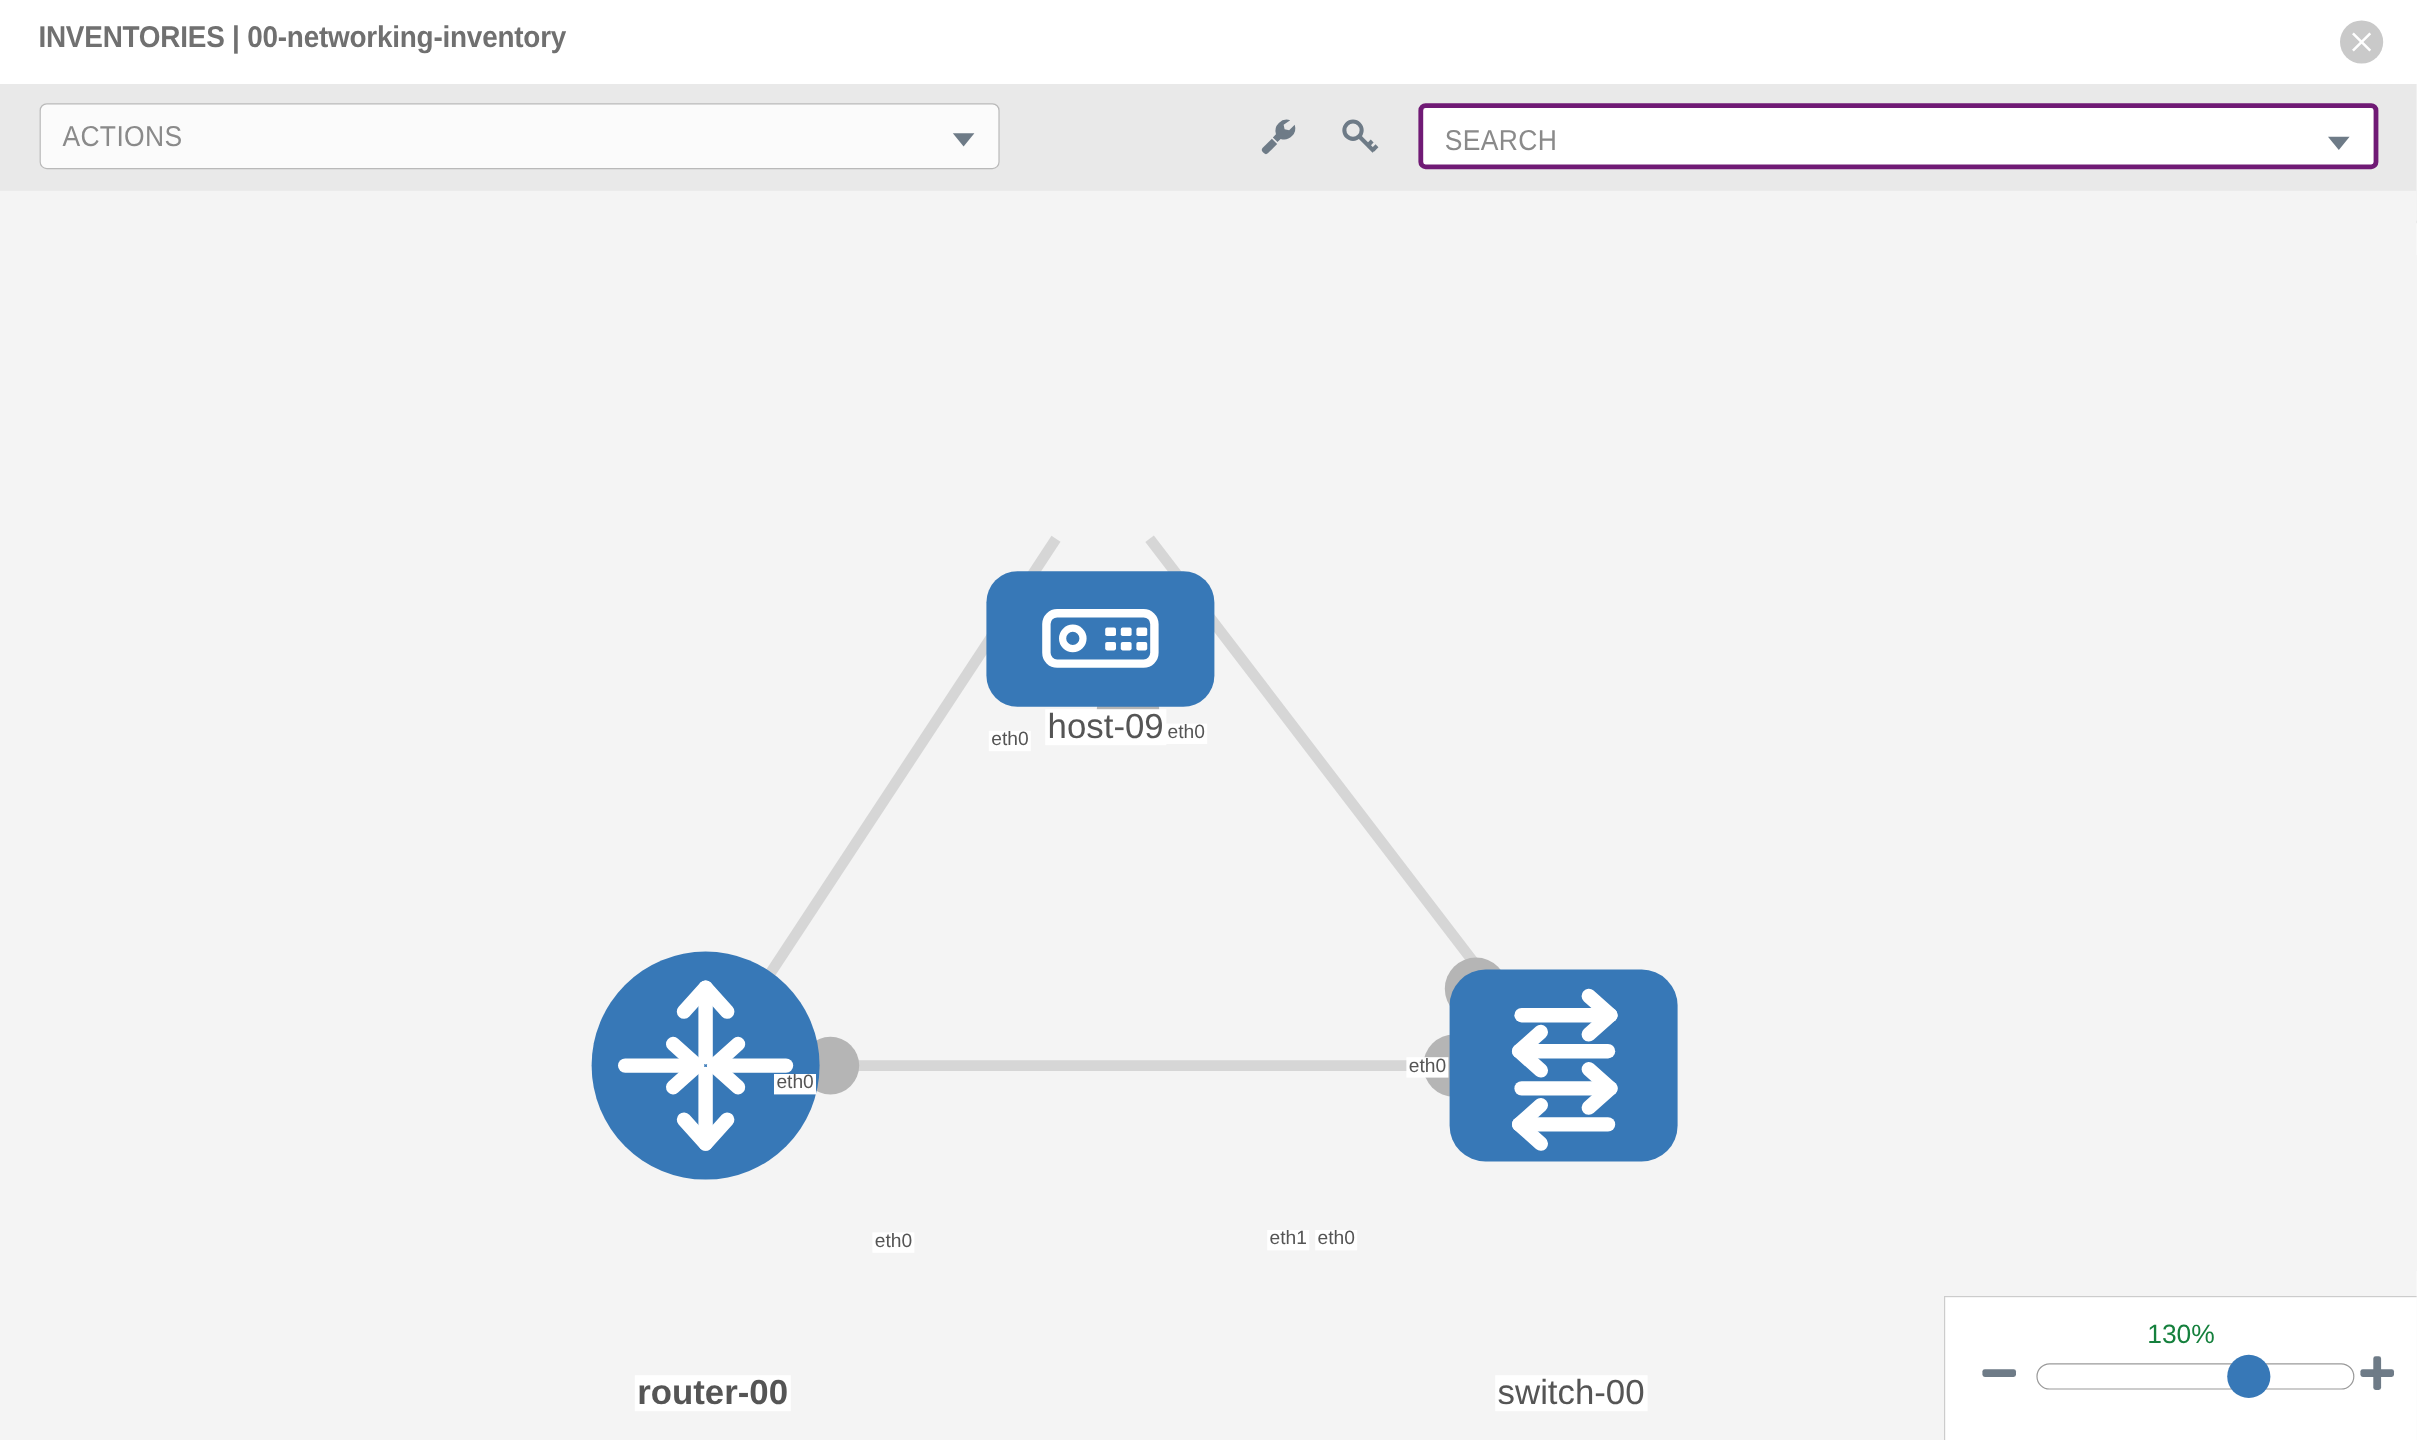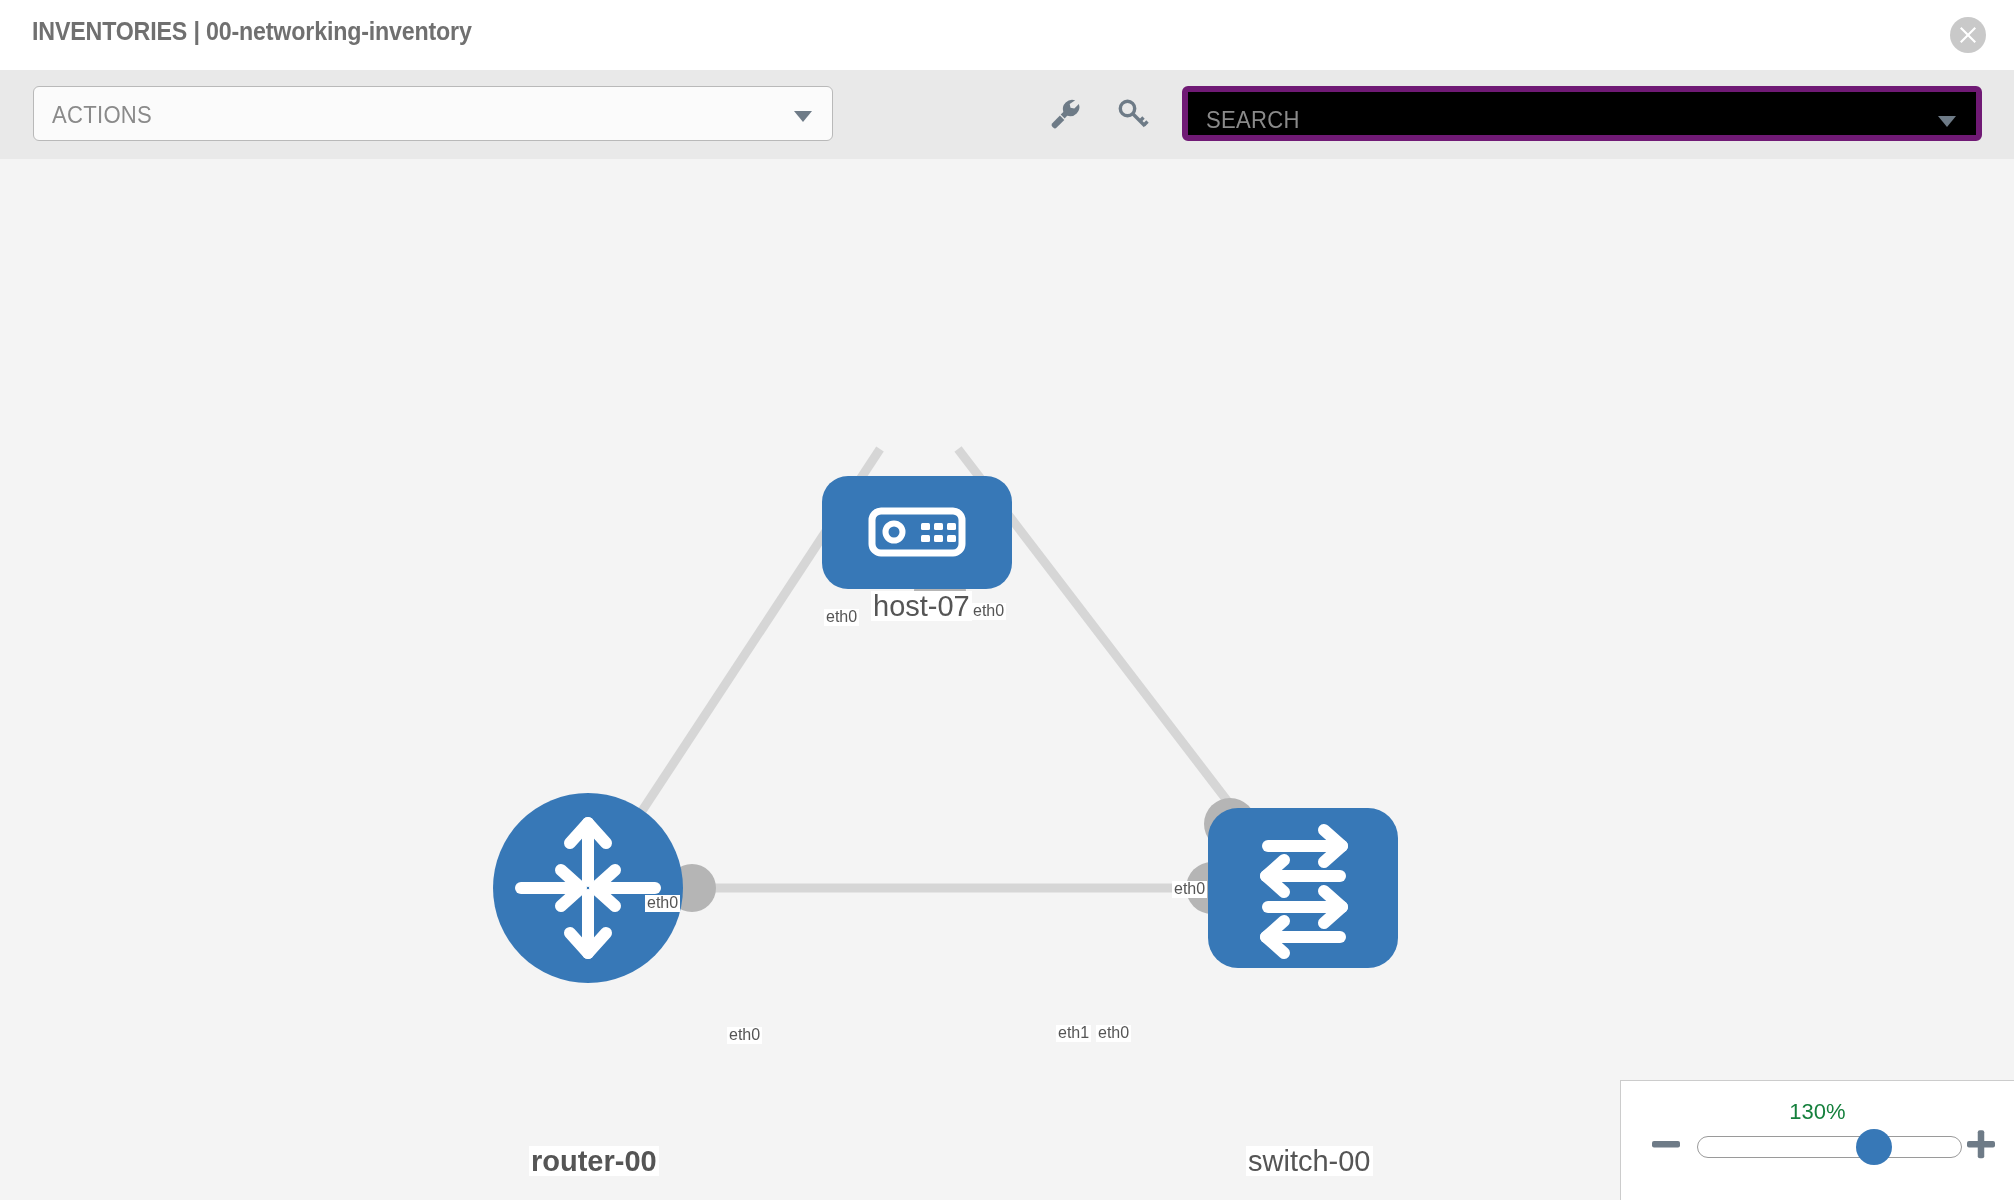--- a/index.html
+++ b/index.html
@@ -101,22 +101,22 @@
     cursor: pointer;
   }
   .tool-icon.wrench { left: 1045px; }
   .tool-icon.key    { left: 1113px; }
   .search-select {
     position: absolute;
     left: 1182px;
     top: 16px;
     width: 800px;
     height: 55px;
-    background: #000000;
-    border: 6px solid #701a75;
+    background: #ffffff;
+    border: 4px solid #701a75;
     border-radius: 6px;
     box-sizing: border-box;
     cursor: text;
     text-decoration: underline;
   }
   .search-label {
     position: absolute;
     left: 18px;
     top: 14px;
     font-size: 24px;
@@ -331,21 +331,21 @@
         <path d="M1340 778 L1266 778"></path>
         <path d="M1284 762 L1266 778 L1284 794"></path>
       </g>
     </g>
   </svg>
 
   <div class="iface-label" style="left:824px; top:450px;">eth0</div>
 
   <div class="iface-label" style="left:971px; top:444px;">eth0</div>
 
-  <div class="node-label" style="left:871px; top:432px;">host-07</div>
+  <div class="node-label" style="left:871px; top:432px;">host-09</div>
 
   <div class="iface-label" style="left:645px; top:736px;">eth0</div>
 
   <div class="iface-label" style="left:727px; top:868px;">eth0</div>
 
   <div class="node-label" style="left:529px; top:987px;font-weight:bold;">router-00</div>
 
   <div class="iface-label" style="left:1172px; top:722px;">eth0</div>
 
   <div class="iface-label" style="left:1096px; top:866px;">eth0</div>

